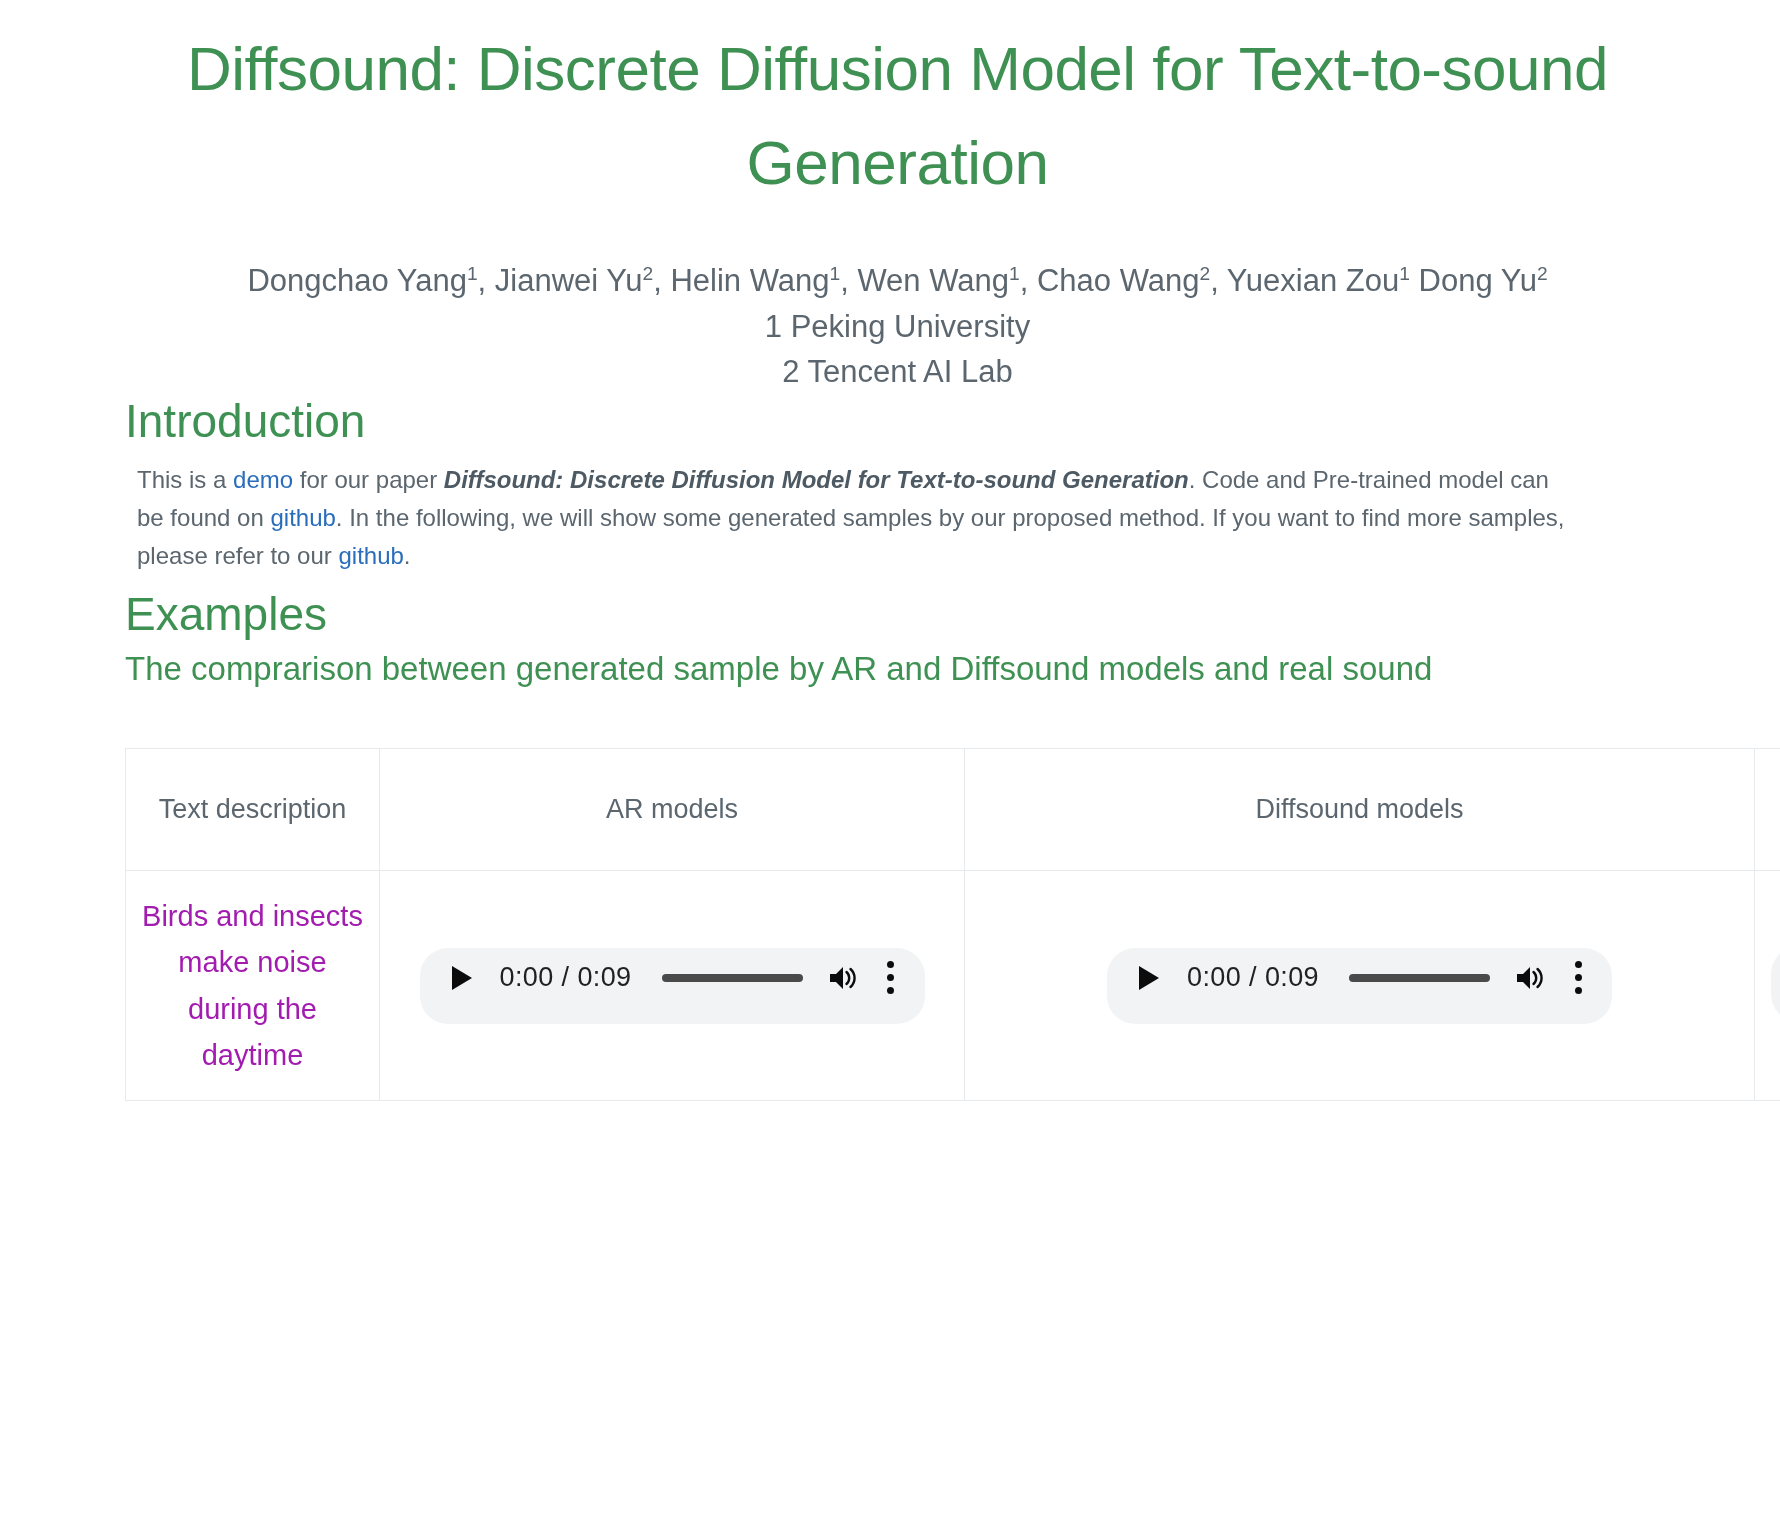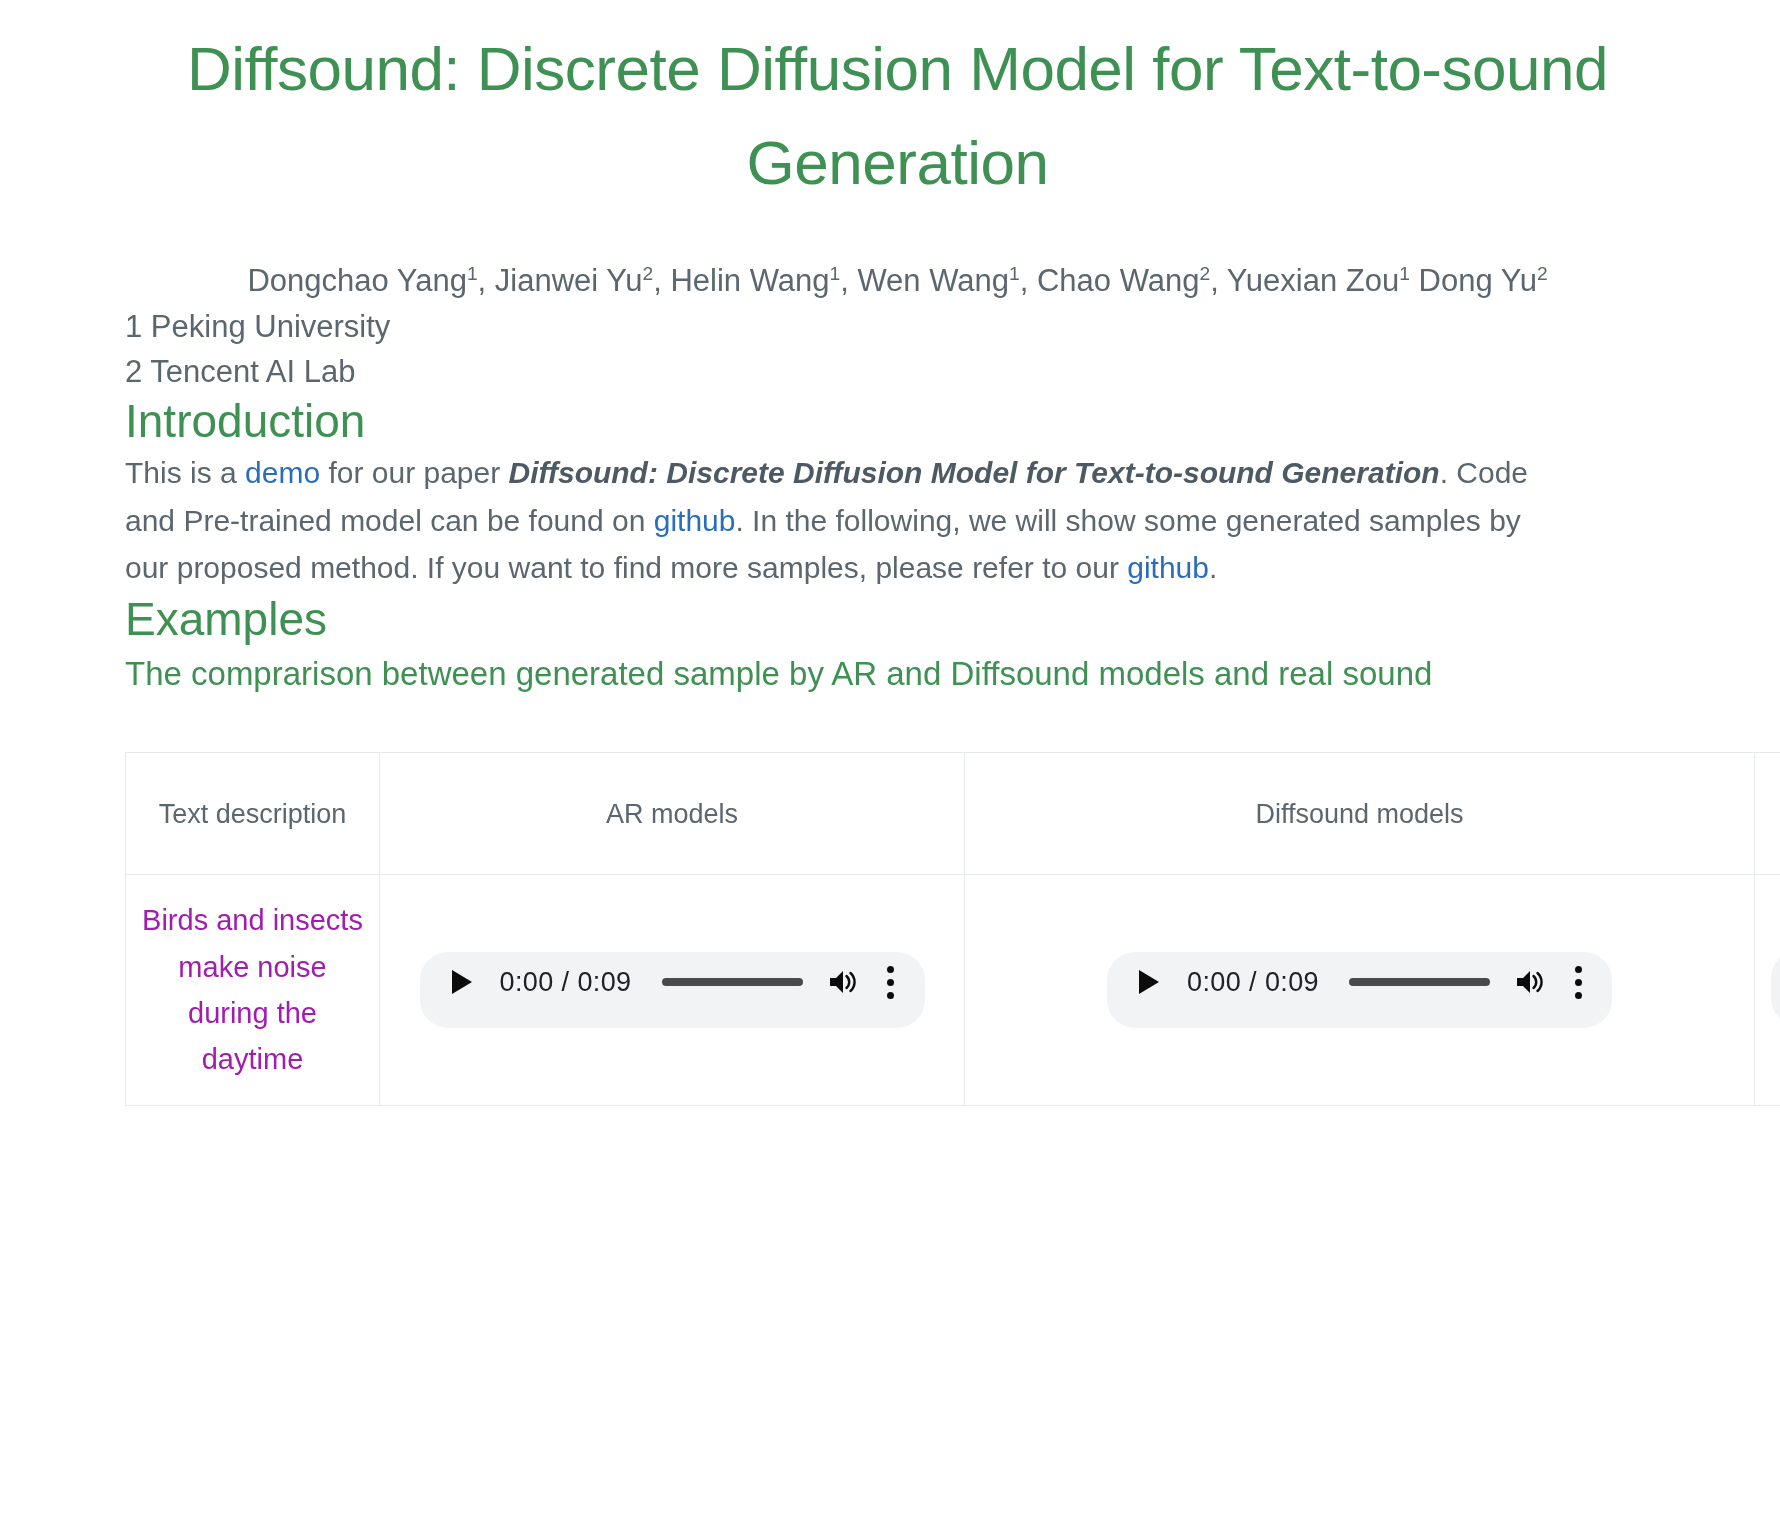--- a/index.html
+++ b/index.html
@@ -49,21 +49,21 @@
     color: #5b666f;
     margin-top: 48px;
     width: 1545px;
   }
   .authors sup {
     font-size: 0.62em;
     vertical-align: super;
     line-height: 0;
   }
   .affil {
-    text-align: left;
+    text-align: center;
     font-size: 31px;
     line-height: 1.46;
     color: #5b666f;
     width: 1545px;
   }
 
   
   h2.section {
     color: #3e9153;
     font-weight: 400;
@@ -81,24 +81,24 @@
     font-size: 33px;
     line-height: 1.62;
     margin: 0;
     padding: 0;
     width: 1420px;
   }
   .sub-compare { margin-top: 70px; }
 
   
   p.body-text {
-    font-size: 30px;
+    font-size: 24px;
     line-height: 1.58;
     color: #5b666f;
-    margin: 0;
+    margin: 12px;
     width: 1445px;
   }
   .para-intro { margin-top: 52px; }
   a.link {
     color: #2a6ebb;
     text-decoration: none;
   }
   .bold-italic {
     font-weight: 700;
     font-style: italic;

